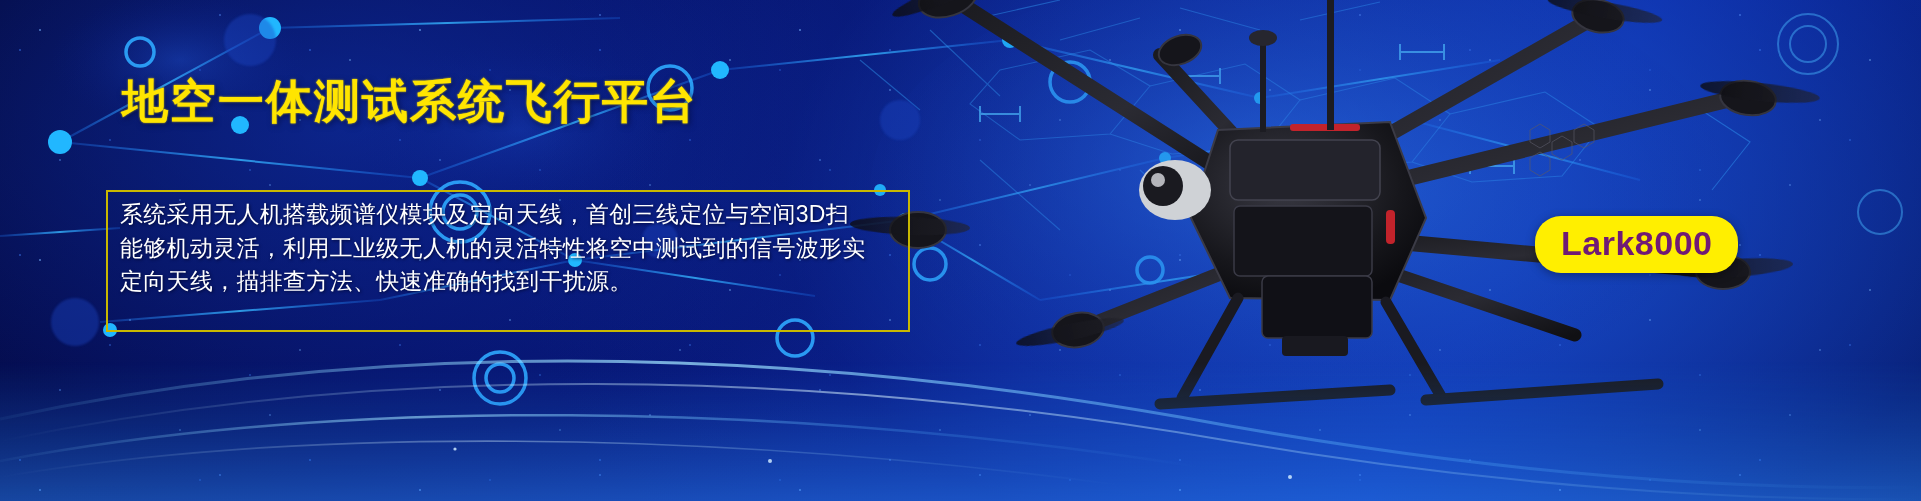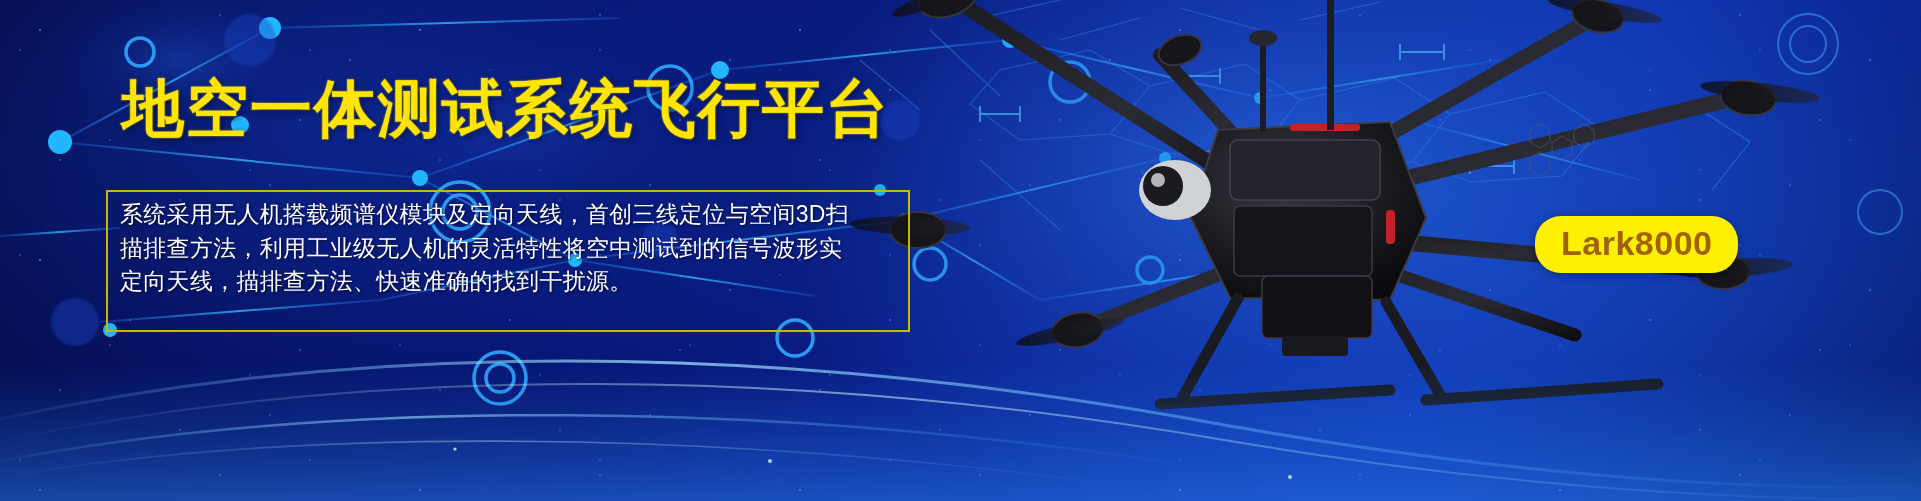--- a/index.html
+++ b/index.html
@@ -49,21 +49,21 @@
   .netlayer { position: absolute; left: 0; top: 0; width: 1921px; height: 501px; }
 
   
   .sweep { position: absolute; left: 0; bottom: 0; width: 1921px; height: 200px; }
 
   
   .title {
     position: absolute;
     left: 122px;
     top: 78px;
-    font-size: 62px;
+    font-size: 46px;
     line-height: 1;
     font-weight: 700;
     color: #ffe500;
     letter-spacing: 2px;
     white-space: nowrap;
     text-shadow: 0 0 2px rgba(255,229,0,.9), 2px 2px 6px rgba(0,10,60,.75);
   }
 
   
   .descbox {
@@ -88,21 +88,21 @@
 
   
   .drone-wrap { position: absolute; left: 830px; top: -20px; width: 1091px; height: 460px; }
 
   
   .badge {
     position: absolute;
     left: 1535px;
     top: 216px;
     background: #ffef00;
-    color: #a16207;
+    color: #701a75;
     font-size: 34px;
     font-weight: 700;
     padding: 8px 26px 10px 26px;
     border-radius: 26px;
     letter-spacing: .5px;
     box-shadow: 0 2px 10px rgba(0,0,0,.35);
   }
 </style>
 </head>
 <body>
@@ -329,19 +329,19 @@
       <circle cx="770" cy="160" r="2"></circle>
       <circle cx="1290" cy="176" r="2"></circle>
       <circle cx="455" cy="148" r="1.6"></circle>
     </g>
   </svg>
 
   <div class="title">地空一体测试系统飞行平台</div>
 
   <div class="descbox">
     <div class="descline">系统采用无人机搭载频谱仪模块及定向天线，首创三线定位与空间3D扫</div>
-    <div class="descline">描排查方法，利用工业级无人机的灵活特性将空中测试到的信号波形实</div>
+    <div class="descline">能够机动灵活，利用工业级无人机的灵活特性将空中测试到的信号波形实</div>
     <div class="descline">定向天线，描排查方法、快速准确的找到干扰源。</div>
   </div>
 
   <div class="badge">Lark8000</div>
 
 </div>
 
 </body></html>

